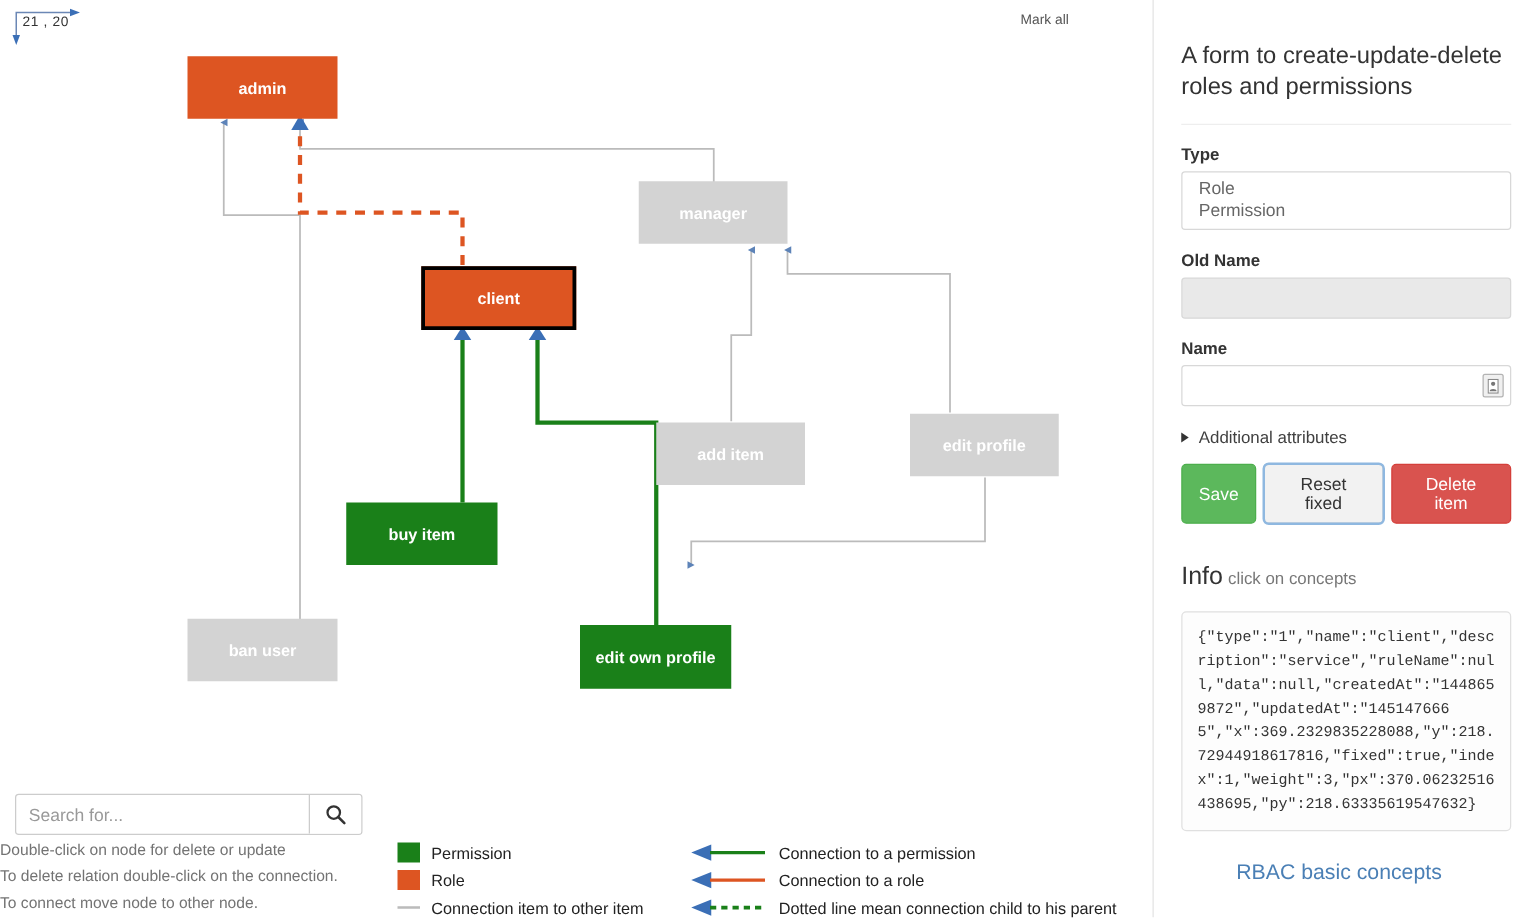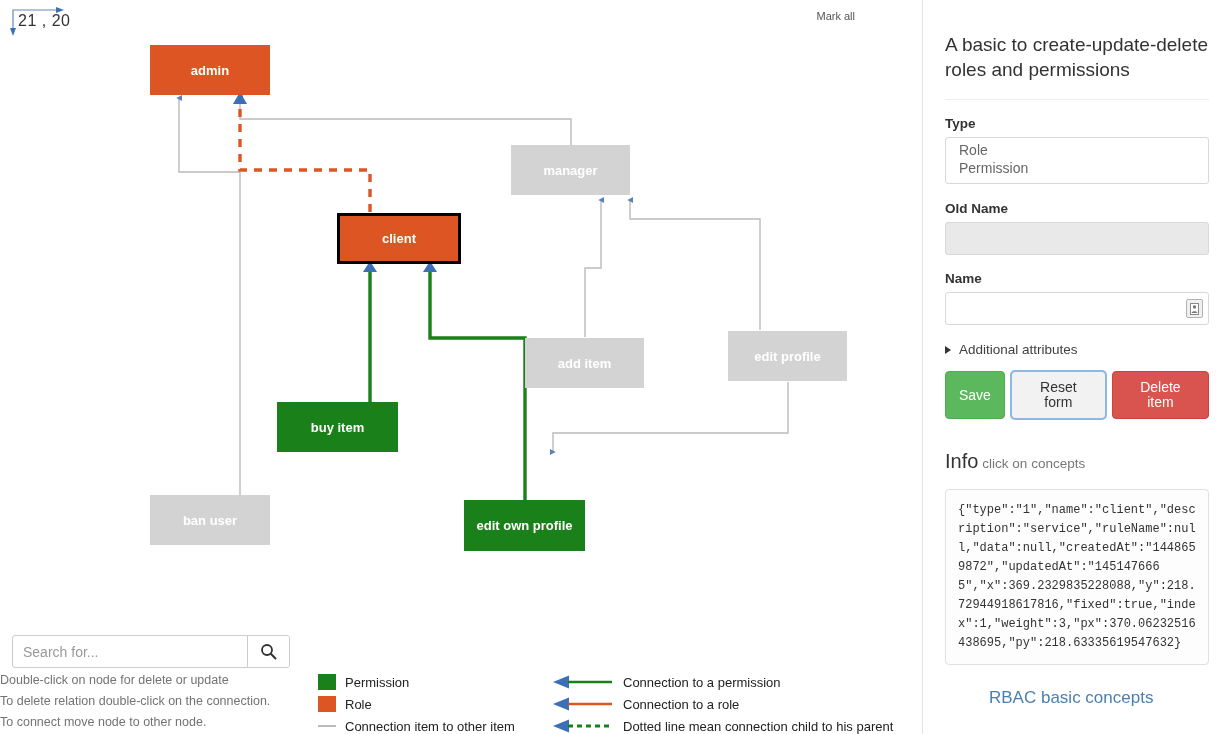--- a/index.html
+++ b/index.html
@@ -20,21 +20,21 @@
     background: #ffffff;
     overflow: hidden;
   }
   #graph-canvas {
     position: absolute; left: 0; top: 0;
     width: 922px; height: 640px;
   }
   .coord-label {
     position: absolute;
     left: 18px; top: 12px;
-    font-size: 16px;
+    font-size: 11px;
     color: #333;
     letter-spacing: .5px;
   }
   .mark-all {
     position: absolute;
     right: 67px; top: 10px;
     font-size: 11px;
     color: #555;
     cursor: pointer;
   }
@@ -368,21 +368,21 @@
             <line x1="16" y1="8" x2="60" y2="8" stroke="#1a8019" stroke-width="3" stroke-dasharray="5,4"></line>
           </svg>
         </span>
         <span>Dotted line mean connection child to his parent</span>
       </div>
     </div>
   </div>
 
   <div id="side-panel">
 
-    <h1 class="panel-title">A basic to create-update-delete roles and permissions</h1>
+    <h1 class="panel-title">A form to create-update-delete roles and permissions</h1>
     <div class="hr"></div>
 
     <div class="field-label">Type</div>
     <select class="type-select" id="type-select" size="2">
         <option value="Role">Role</option>
         <option value="Permission">Permission</option>
       </select>
 
     <div class="field-label">Old Name</div>
     <input class="txt readonly" type="text" value="" placeholder="" style="">
@@ -399,21 +399,21 @@
       </span>
     </div>
 
     <div class="disclosure">
       <span class="tri"></span>
       <span>Additional attributes</span>
     </div>
 
     <div class="btn-row">
       <button class="btn btn-save">Save</button>
-      <button class="btn btn-reset">Reset form</button>
+      <button class="btn btn-reset">Reset fixed</button>
       <button class="btn btn-delete">Delete item</button>
     </div>
 
     <div class="info-head">
       <span>Info</span><span class="sub">click on concepts</span>
     </div>
 
     <div class="info-box">{"type":"1","name":"client","description":"service","ruleName":null,"data":null,"createdAt":"1448659872","updatedAt":"1451476665","x":369.2329835228088,"y":218.72944918617816,"fixed":true,"index":1,"weight":3,"px":370.06232516438695,"py":218.63335619547632}</div>
 
     <a class="rbac-link">RBAC basic concepts</a>

